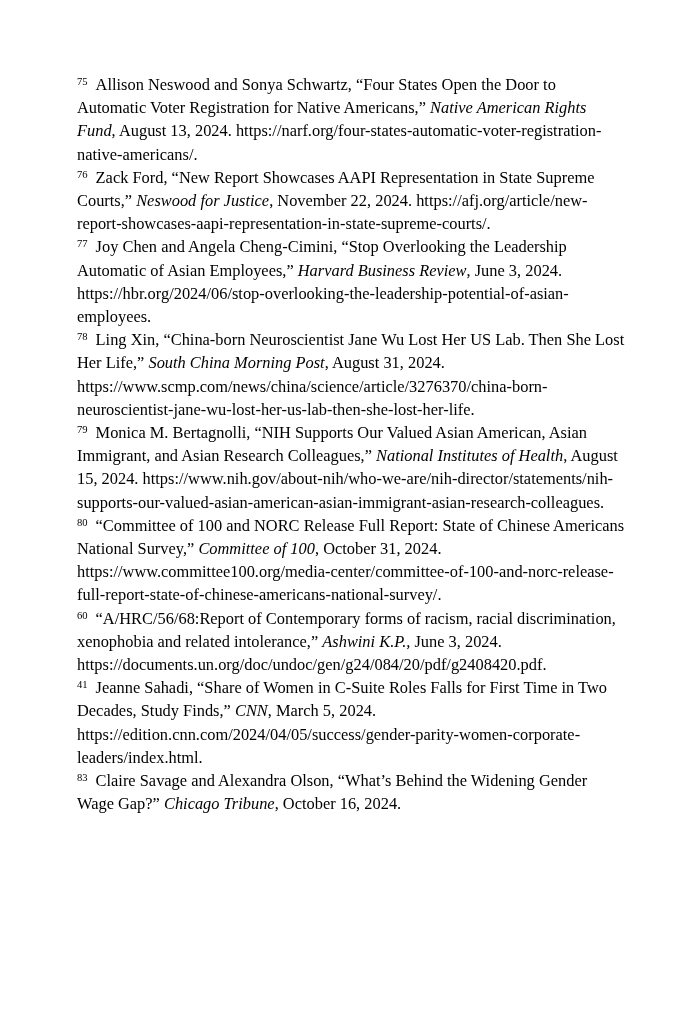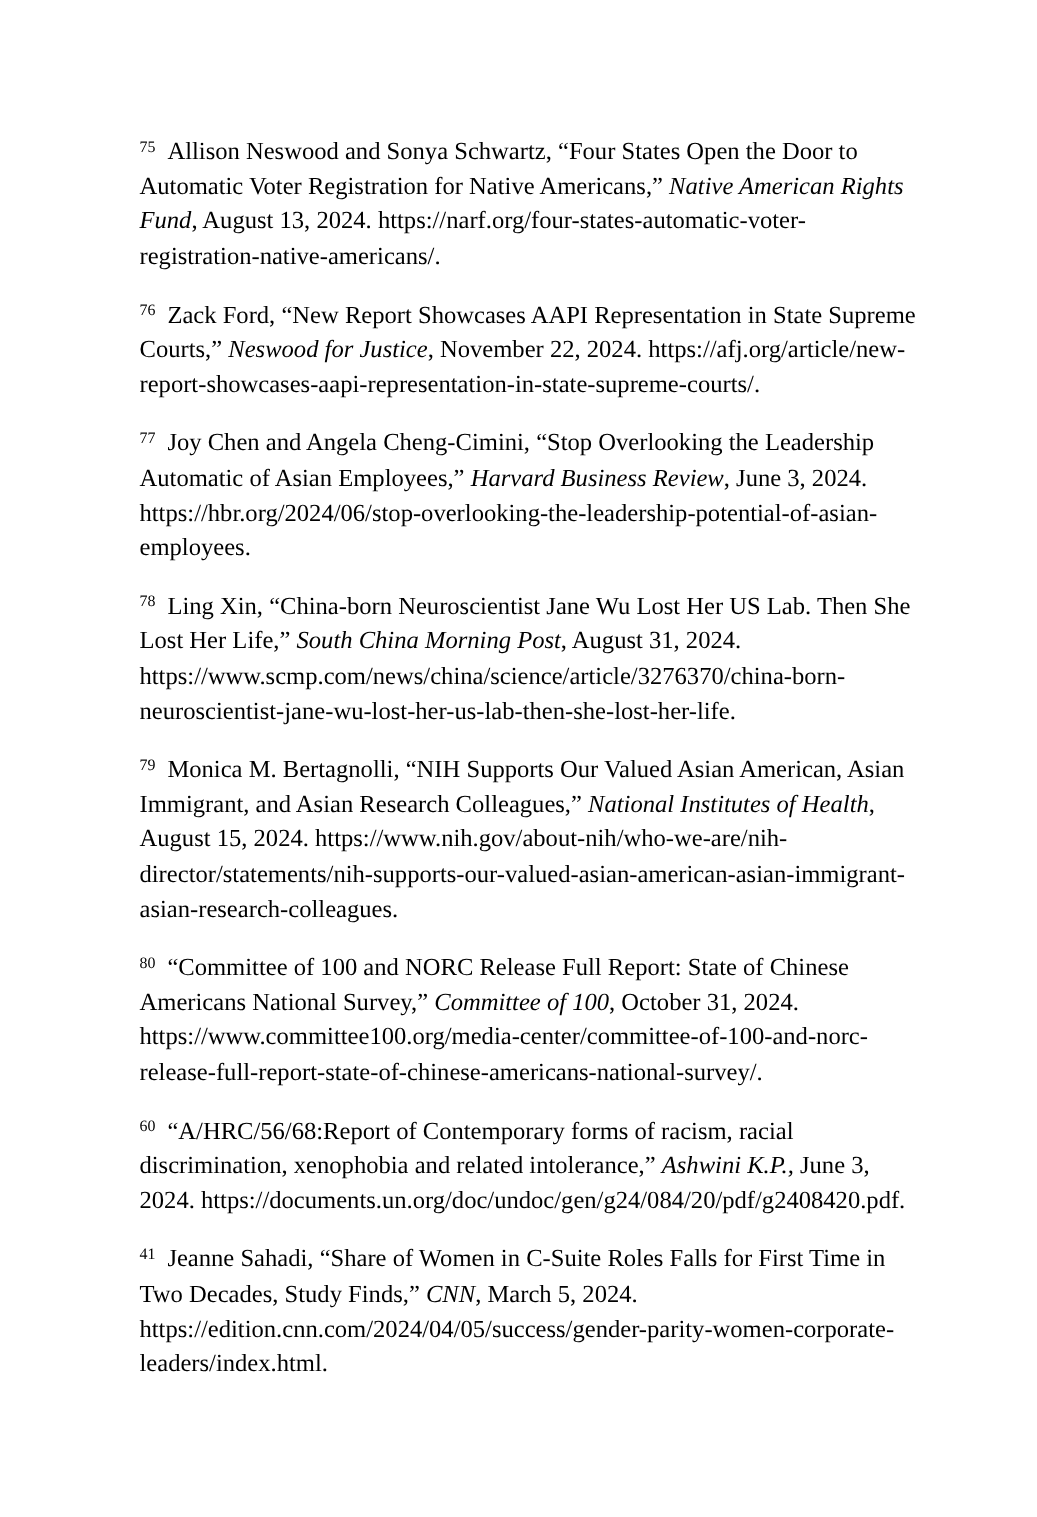--- a/index.html
+++ b/index.html
@@ -21,21 +21,21 @@
   .notes {
     position: absolute;
     left: 77px;
     top: 73px;
     width: 550px;
     font-size: 16.4px;
     line-height: 23.2px;
     text-align: left;
   }
   .footnote {
-    margin: 16px;
+    margin: 0;
     padding: 0;
     overflow-wrap: anywhere;
   }
   .fn-num {
     font-size: 10.6px;
     line-height: 0;
     position: relative;
     top: -5px;
     vertical-align: baseline;
     margin-right: 8px;
@@ -62,14 +62,15 @@
   <p class="footnote"><sup class="fn-num">78</sup><span class="fn-body"><span>Ling Xin, “China-born Neuroscientist Jane Wu Lost Her US Lab. Then She Lost Her Life,” </span><span class="seg-italic">South China Morning Post</span><span>, August 31, 2024. </span><span class="seg-url">https://www.scmp.com/news/china/science/article/3276370/china-born-neuroscientist-jane-wu-lost-her-us-lab-then-she-lost-her-life.</span></span></p>
 
   <p class="footnote"><sup class="fn-num">79</sup><span class="fn-body"><span>Monica M. Bertagnolli, “NIH Supports Our Valued Asian American, Asian Immigrant, and Asian Research Colleagues,” </span><span class="seg-italic">National Institutes of Health</span><span>, August 15, 2024. </span><span class="seg-url">https://www.nih.gov/about-nih/who-we-are/nih-director/statements/nih-supports-our-valued-asian-american-asian-immigrant-asian-research-colleagues.</span></span></p>
 
   <p class="footnote"><sup class="fn-num">80</sup><span class="fn-body"><span>“Committee of 100 and NORC Release Full Report: State of Chinese Americans National Survey,” </span><span class="seg-italic">Committee of 100</span><span>, October 31, 2024. </span><span class="seg-url">https://www.committee100.org/media-center/committee-of-100-and-norc-release-full-report-state-of-chinese-americans-national-survey/.</span></span></p>
 
   <p class="footnote"><sup class="fn-num">60</sup><span class="fn-body"><span>“A/HRC/56/68:Report of Contemporary forms of racism, racial discrimination, xenophobia and related intolerance,” </span><span class="seg-italic">Ashwini K.P.,</span><span> June 3, 2024. </span><span class="seg-url">https://documents.un.org/doc/undoc/gen/g24/084/20/pdf/g2408420.pdf.</span></span></p>
 
   <p class="footnote"><sup class="fn-num">41</sup><span class="fn-body"><span>Jeanne Sahadi, “Share of Women in C-Suite Roles Falls for First Time in Two Decades, Study Finds,” </span><span class="seg-italic">CNN</span><span>, March 5, 2024. </span><span class="seg-url">https://edition.cnn.com/2024/04/05/success/gender-parity-women-corporate-leaders/index.html.</span></span></p>
 
+  <p class="footnote"><sup class="fn-num">83</sup><span class="fn-body"><span>Claire Savage and Alexandra Olson, “What’s Behind the Widening Gender Wage Gap?” </span><span class="seg-italic">Chicago Tribune</span><span>, October 16, 2024.</span></span></p>
 </div>
 </div>
 
 </body></html>

